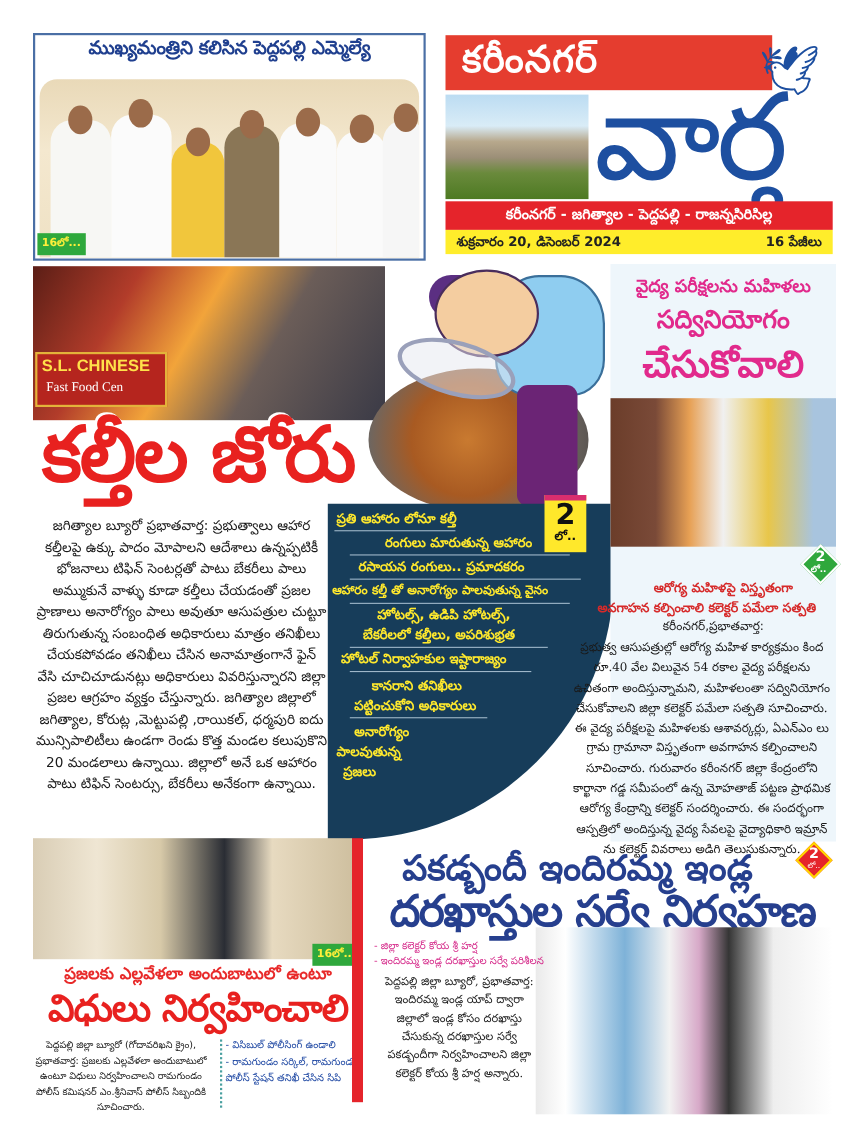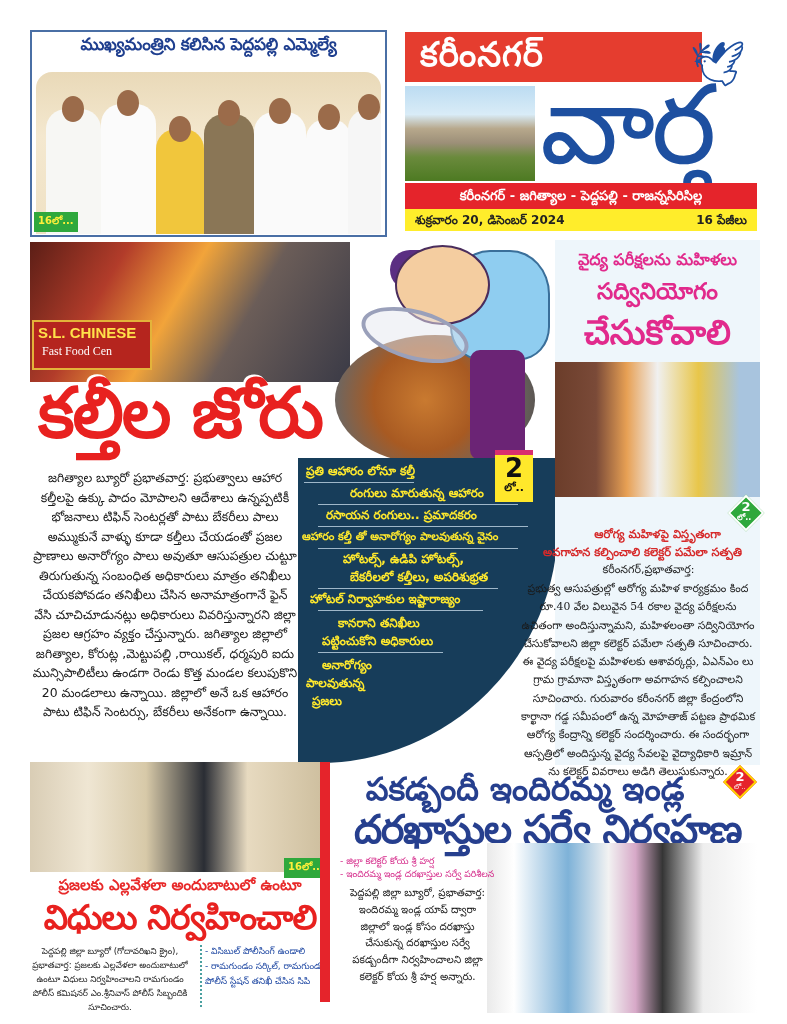--- a/index.html
+++ b/index.html
@@ -139,21 +139,21 @@
 <div id="lead-side" class="abs">
   <div class="side-line" style="left:8px;top:6px;">ప్రతి ఆహారం లోనూ కల్తీ</div>
   <div class="side-rule" style="left:6px;top:24px;width:110px;"></div>
   <div class="side-line" style="left:52px;top:28px;">రంగులు మారుతున్న ఆహారం</div>
   <div class="side-rule" style="left:20px;top:46px;width:200px;"></div>
   <div class="side-line" style="left:28px;top:50px;">రసాయన రంగులు.. ప్రమాదకరం</div>
   <div class="side-rule" style="left:20px;top:68px;width:210px;"></div>
   <div class="side-line" style="left:4px;top:72px;font-size:11px;">ఆహారం కల్తీ తో అనారోగ్యం పాలవుతున్న వైనం</div>
   <div class="side-rule" style="left:20px;top:90px;width:200px;"></div>
   <div class="side-line" style="left:45px;top:94px;">హోటల్స్, ఉడిపి హోటల్స్,</div>
-  <div class="side-line" style="left:32px;top:112px;margin-left:20px;">బేకరీలలో కల్తీలు, అపరిశుభ్రత</div>
+  <div class="side-line" style="left:32px;top:112px;">బేకరీలలో కల్తీలు, అపరిశుభ్రత</div>
   <div class="side-rule" style="left:20px;top:130px;width:180px;"></div>
   <div class="side-line" style="left:12px;top:134px;">హోటల్ నిర్వాహకుల ఇష్టారాజ్యం</div>
   <div class="side-rule" style="left:20px;top:152px;width:165px;"></div>
   <div class="side-line" style="left:40px;top:158px;">కానరాని తనిఖీలు</div>
   <div class="side-line" style="left:24px;top:176px;">పట్టించుకోని అధికారులు</div>
   <div class="side-rule" style="left:20px;top:194px;width:125px;"></div>
   <div class="side-line" style="left:24px;top:200px;">అనారోగ్యం</div>
   <div class="side-line" style="left:8px;top:218px;">పాలవుతున్న</div>
   <div class="side-line" style="left:14px;top:236px;">ప్రజలు</div>
 </div>

